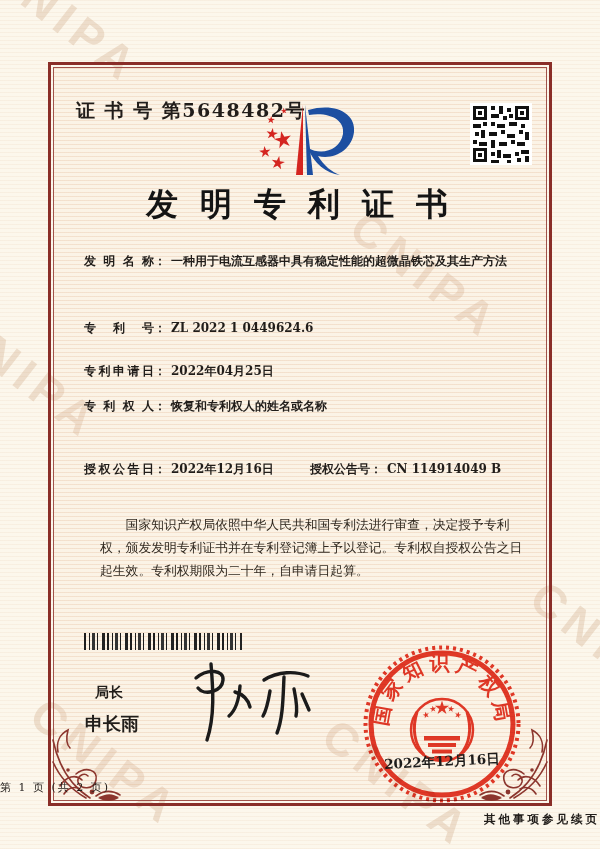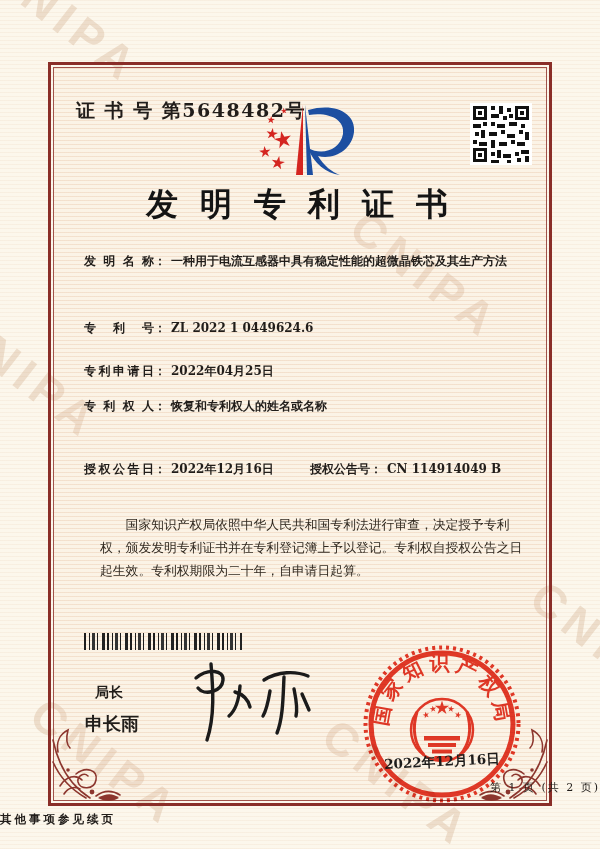--- a/index.html
+++ b/index.html
@@ -31,22 +31,22 @@
   .paras p{margin:16px;text-indent:2em;}
   .barcode{
     position:absolute;left:84px;top:633px;width:158px;height:17px;
     background:
       repeating-linear-gradient(90deg,#1d1d1d 0 2px,transparent 2px 5px,#1d1d1d 5px 6px,transparent 6px 8px,#333 8px 11px,transparent 11px 13px,#1d1d1d 13px 14px,transparent 14px 18px,#222 18px 21px,transparent 21px 23px);
   }
   .signer-title{position:absolute;left:95px;top:684px;font-size:14px;font-weight:bold;font-family:"Liberation Sans",sans-serif;}
   .signer-name{position:absolute;left:85px;top:712px;font-size:18px;font-weight:bold;font-family:"Liberation Sans",sans-serif;}
   .signature{position:absolute;left:178px;top:658px;}
   .seal{position:absolute;left:362px;top:644px;mix-blend-mode:multiply;opacity:.95;}
-  .pagenum{position:absolute;left:0;right:0;top:780px;text-align:right;font-size:11px;letter-spacing:2px;}
-  .note{position:absolute;left:0;right:0;top:812px;text-align:left;font-size:11.5px;letter-spacing:3px;font-weight:600;}
+  .pagenum{position:absolute;left:0;right:0;top:780px;text-align:left;font-size:11px;letter-spacing:2px;}
+  .note{position:absolute;left:0;right:0;top:812px;text-align:right;font-size:11.5px;letter-spacing:3px;font-weight:600;}
   .orn{position:absolute;top:712px;}
   .orn-bl{left:50px;}
   .orn-br{left:458px;transform:scaleX(-1);}
 </style>
 </head>
 <body>
 
 <div class="page">
 
   <span class="wm" style="left:-22px;top:-8px">CNIPA</span>

